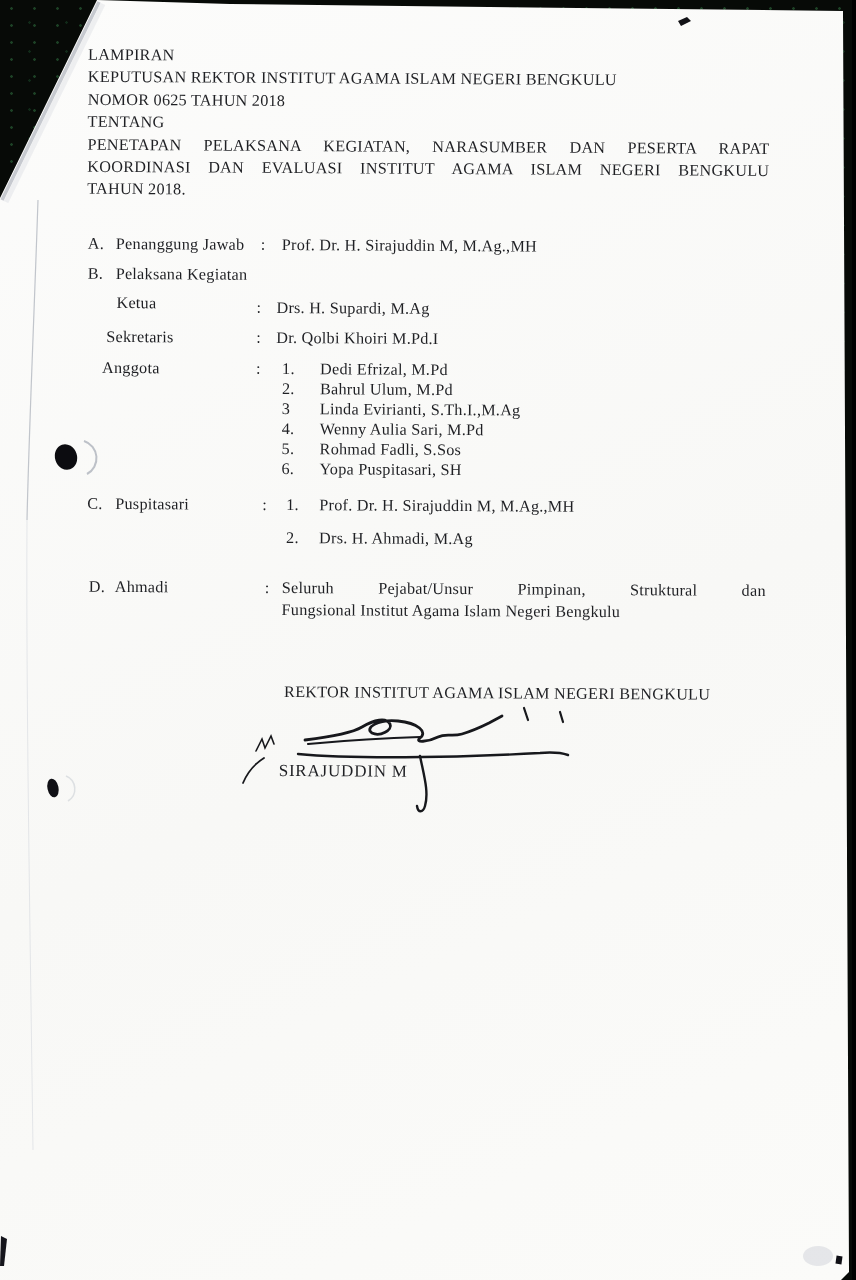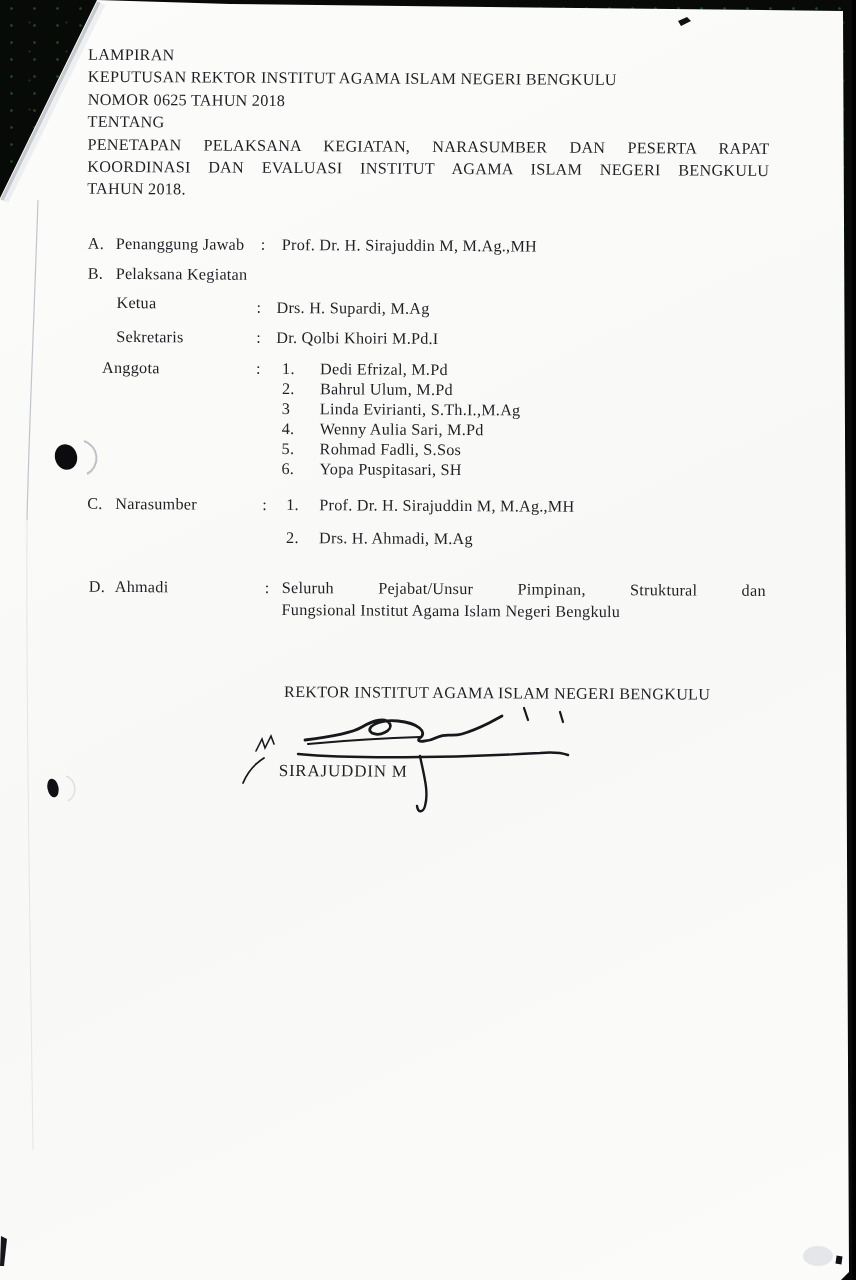--- a/index.html
+++ b/index.html
@@ -53,21 +53,21 @@
       </div>
 
       <div class="blk">
         <span class="abs" style="left:89px;top:263px">B.</span>
         <span class="abs" style="left:117px;top:263px">Pelaksana Kegiatan</span>
 
         <span class="abs" style="left:118px;top:292px">Ketua</span>
         <span class="abs" style="left:258px;top:296px">:</span>
         <span class="abs" style="left:278px;top:296px">Drs. H. Supardi, M.Ag</span>
 
-        <span class="abs" style="left:118px;top:326px">Sekretaris</span>
+        <span class="abs" style="left:108px;top:326px">Sekretaris</span>
         <span class="abs" style="left:258px;top:326px">:</span>
         <span class="abs" style="left:278px;top:326px">Dr. Qolbi Khoiri M.Pd.I</span>
 
         <span class="abs" style="left:104px;top:357px">Anggota</span>
         <span class="abs" style="left:258px;top:357px">:</span>
 
         <span class="abs" style="left:284px;top:357px">1.</span>
         <span class="abs" style="left:322px;top:357px">Dedi Efrizal, M.Pd</span>
         <span class="abs" style="left:284px;top:377px">2.</span>
         <span class="abs" style="left:322px;top:377px">Bahrul Ulum, M.Pd</span>
@@ -76,21 +76,21 @@
         <span class="abs" style="left:284px;top:417px">4.</span>
         <span class="abs" style="left:322px;top:417px">Wenny Aulia Sari, M.Pd</span>
         <span class="abs" style="left:284px;top:437px">5.</span>
         <span class="abs" style="left:322px;top:437px">Rohmad Fadli, S.Sos</span>
         <span class="abs" style="left:284px;top:457px">6.</span>
         <span class="abs" style="left:322px;top:457px">Yopa Puspitasari, SH</span>
       </div>
 
       <div class="blk">
         <span class="abs" style="left:90px;top:493px">C.</span>
-        <span class="abs" style="left:118px;top:493px">Narasumber</span>
+        <span class="abs" style="left:118px;top:493px">Puspitasari</span>
         <span class="abs" style="left:265px;top:493px">:</span>
         <span class="abs" style="left:289px;top:493px">1.</span>
         <span class="abs" style="left:322px;top:493px">Prof. Dr. H. Sirajuddin M, M.Ag.,MH</span>
         <span class="abs" style="left:289px;top:526px">2.</span>
         <span class="abs" style="left:322px;top:526px">Drs. H. Ahmadi, M.Ag</span>
       </div>
 
       <div class="blk">
         <span class="abs" style="left:92px;top:576px">D.</span>
         <span class="abs" style="left:118px;top:576px">Ahmadi</span>

